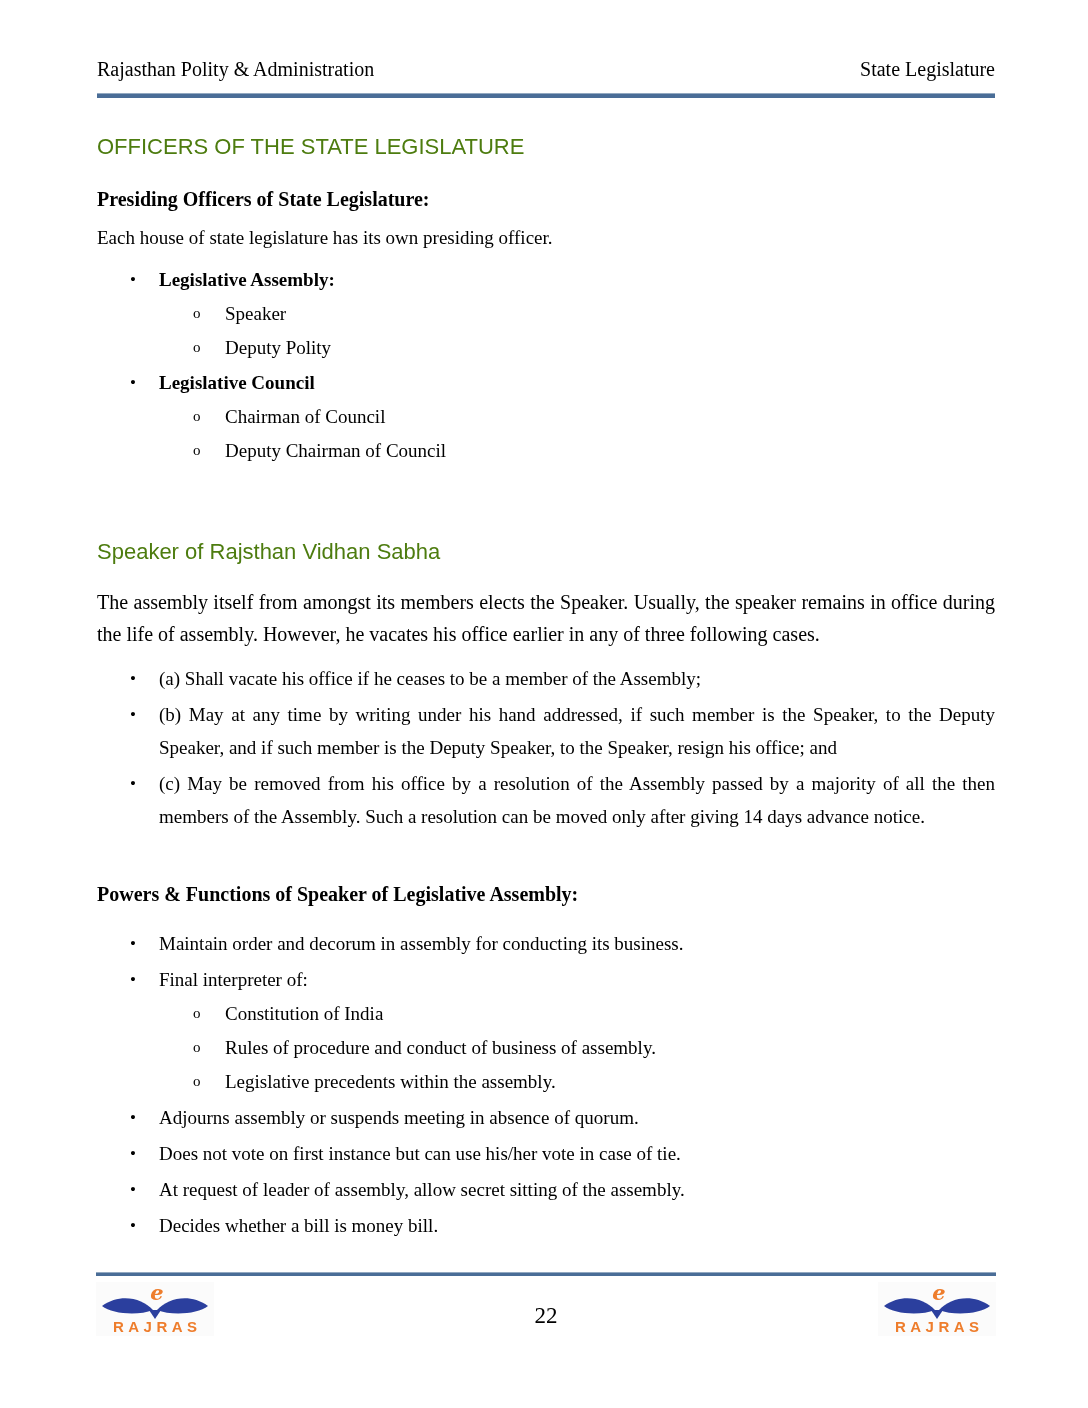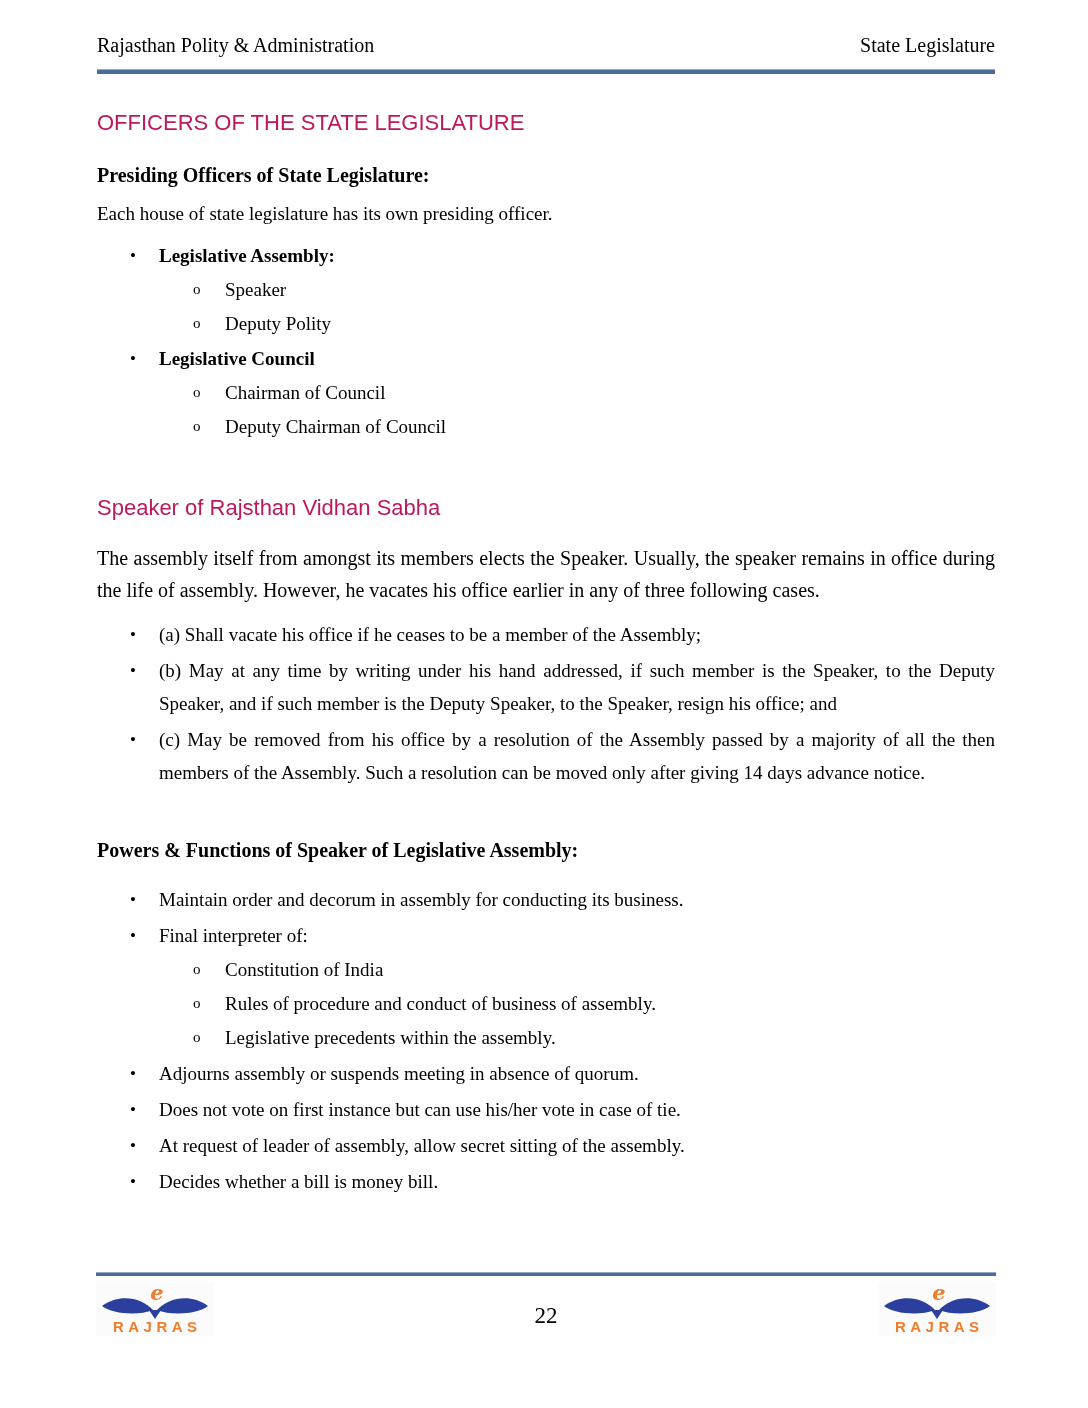--- a/index.html
+++ b/index.html
@@ -1,28 +1,28 @@
 <!DOCTYPE html>
 <html><head>
 <meta charset="utf-8">
 <style>
   * { margin:0; padding:0; box-sizing:border-box; }
   html,body { background:#ffffff; }
   body { font-family:"Liberation Serif", serif; color:#000; }
   .page { position:relative; width:1088px; height:1408px; background:#fff; overflow:hidden; }
-  .content { padding:32px 93px 0 97px; }
+  .content { padding:56px 93px 0 97px; }
 
   .header-row { display:flex; justify-content:space-between; font-size:20px; line-height:26px; }
   .rule { background:linear-gradient(to bottom,#93a9c1 0%,#93a9c1 22%,#4a6d97 22%,#4a6d97 100%); }
   .rule-thick { height:5px; margin-top:11px; }
   .rule-thin { height:4px; }
 
-  .green-h { font-family:"Liberation Sans", sans-serif; color:#be185d; font-weight:400; font-size:22px; line-height:26px; }
+  .green-h { font-family:"Liberation Sans", sans-serif; color:#4d7c0f; font-weight:400; font-size:22px; line-height:26px; }
   .h1 { margin-top:36px; }
-  .h2 { margin-top:52px; }
+  .h2 { margin-top:72px; }
 
   .bold-head { font-size:20px; font-weight:bold; margin-top:26px; line-height:26px; }
   .intro { font-size:19px; margin-top:13px; line-height:26px; }
 
   .para { font-size:20px; line-height:32px; margin-top:21px; text-align:justify; }
 
   .list { margin-top:12px; }
   .li1 { display:flex; font-size:19px; line-height:33px; margin-top:2px; }
   .blist .li1 { margin-top:3px; }
   .plist .li1 { margin-top:3px; }

